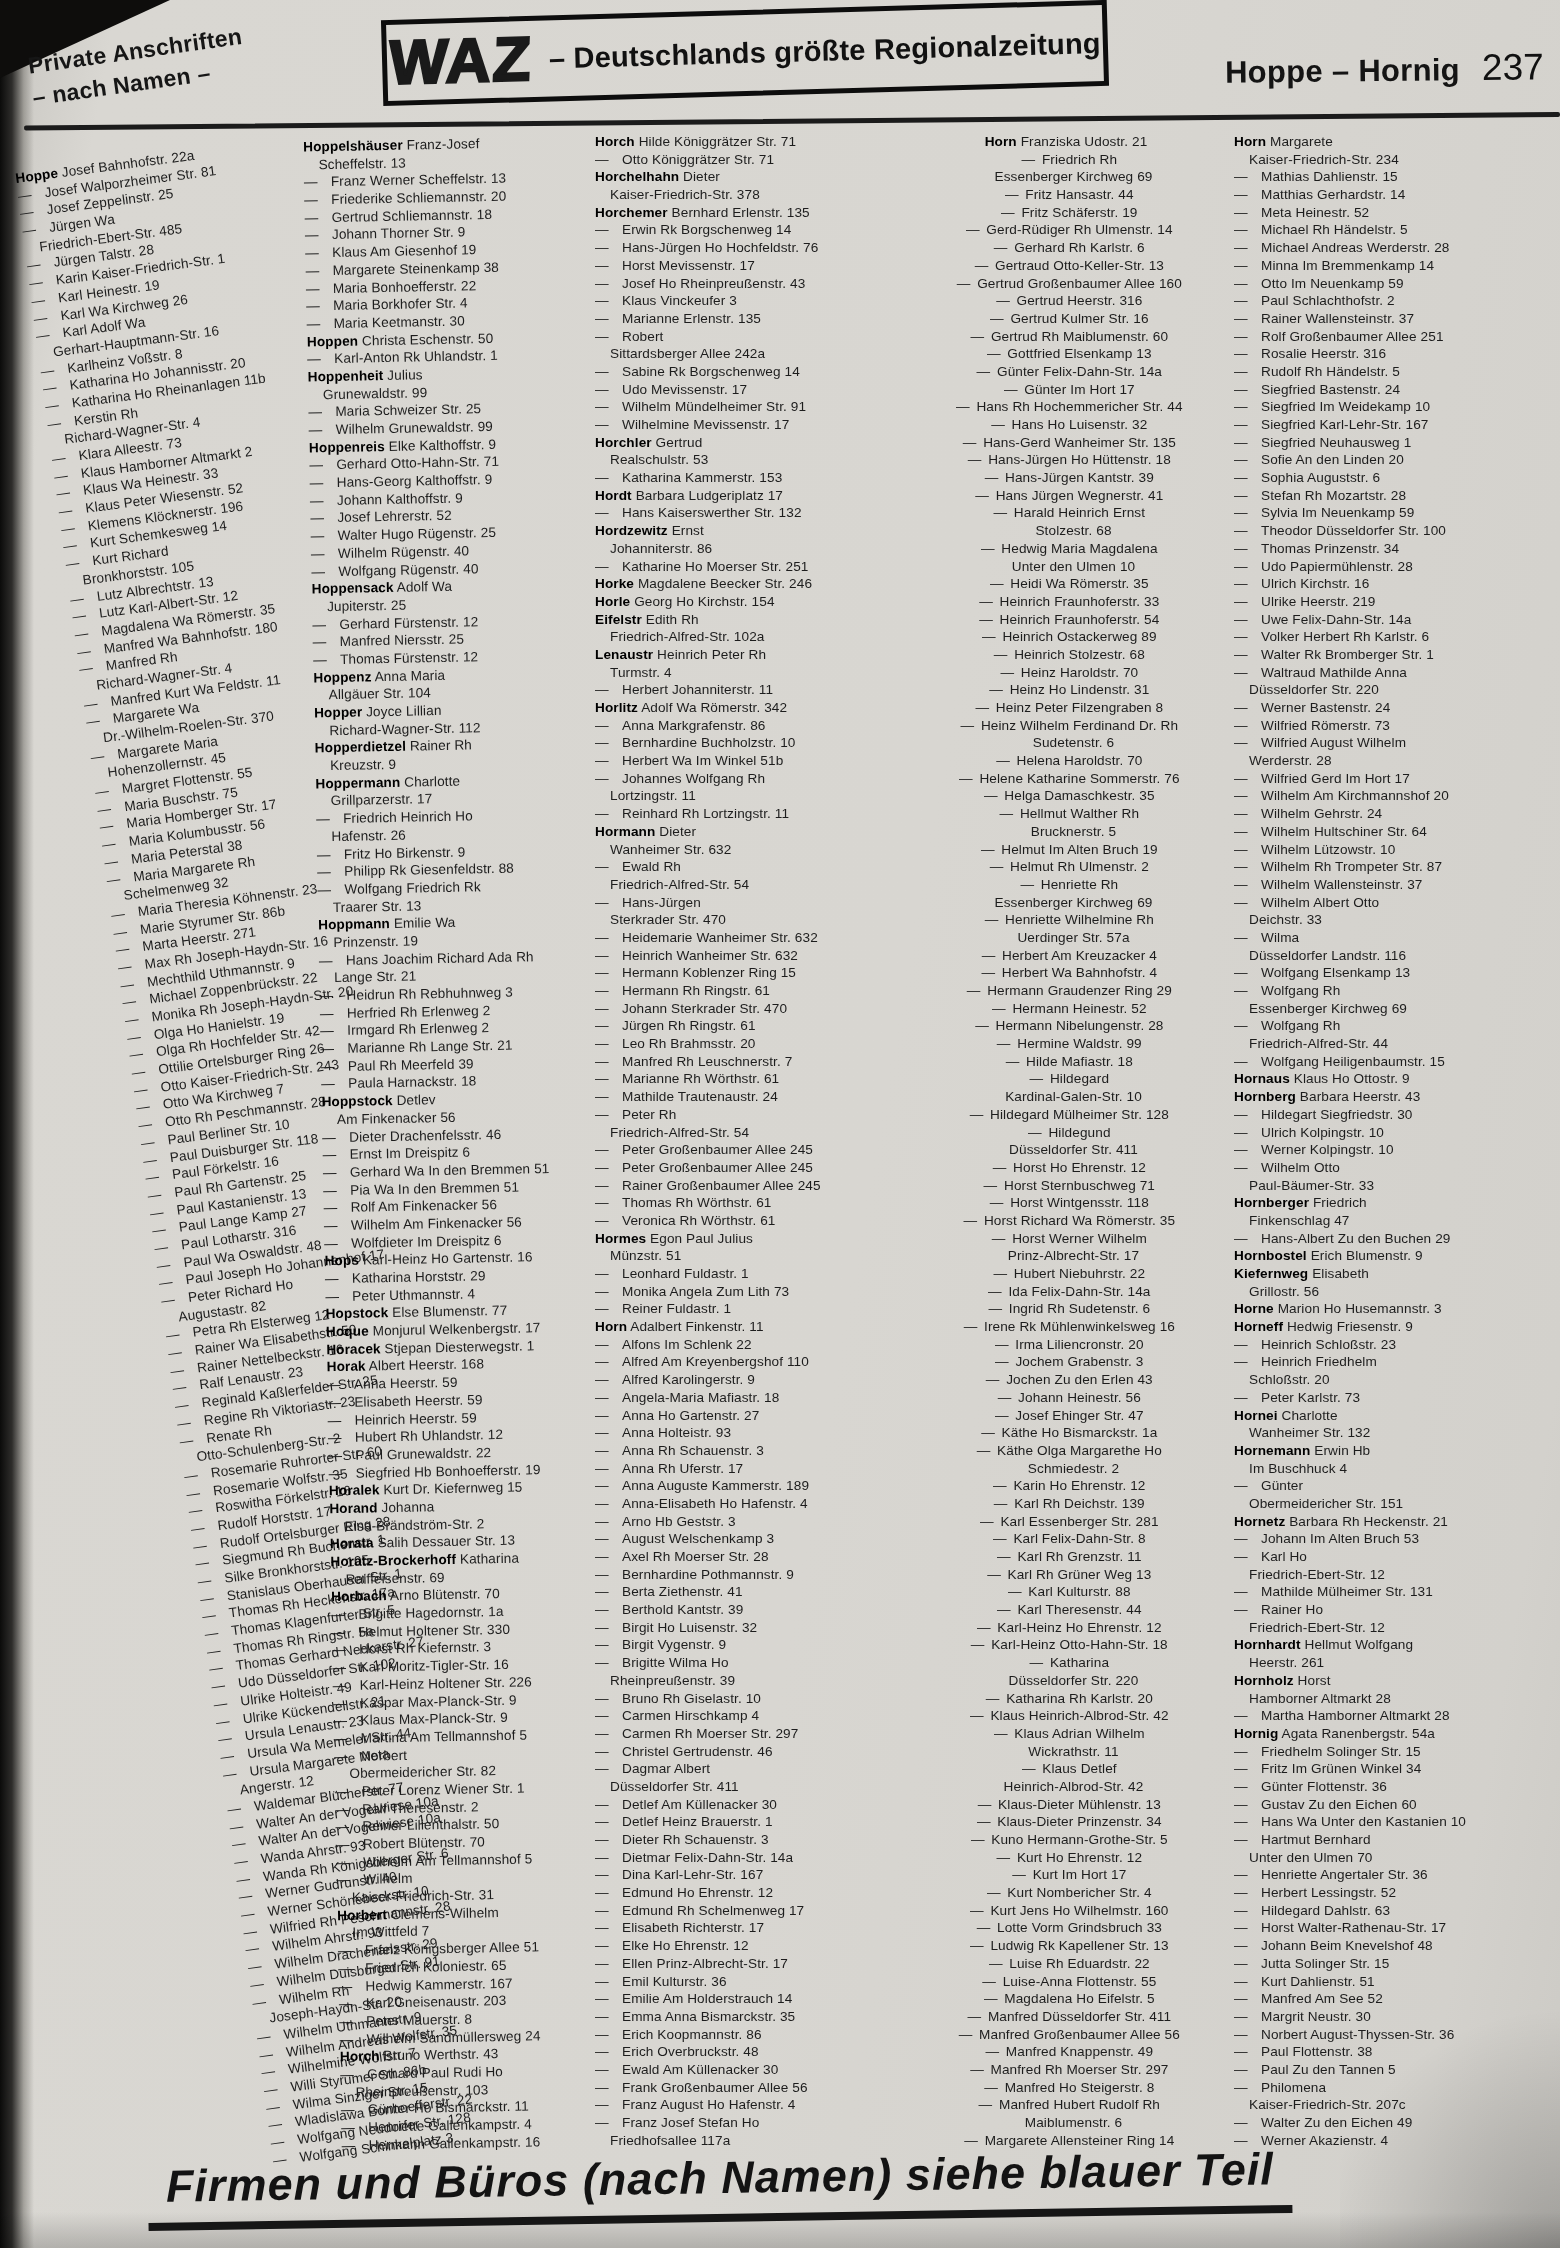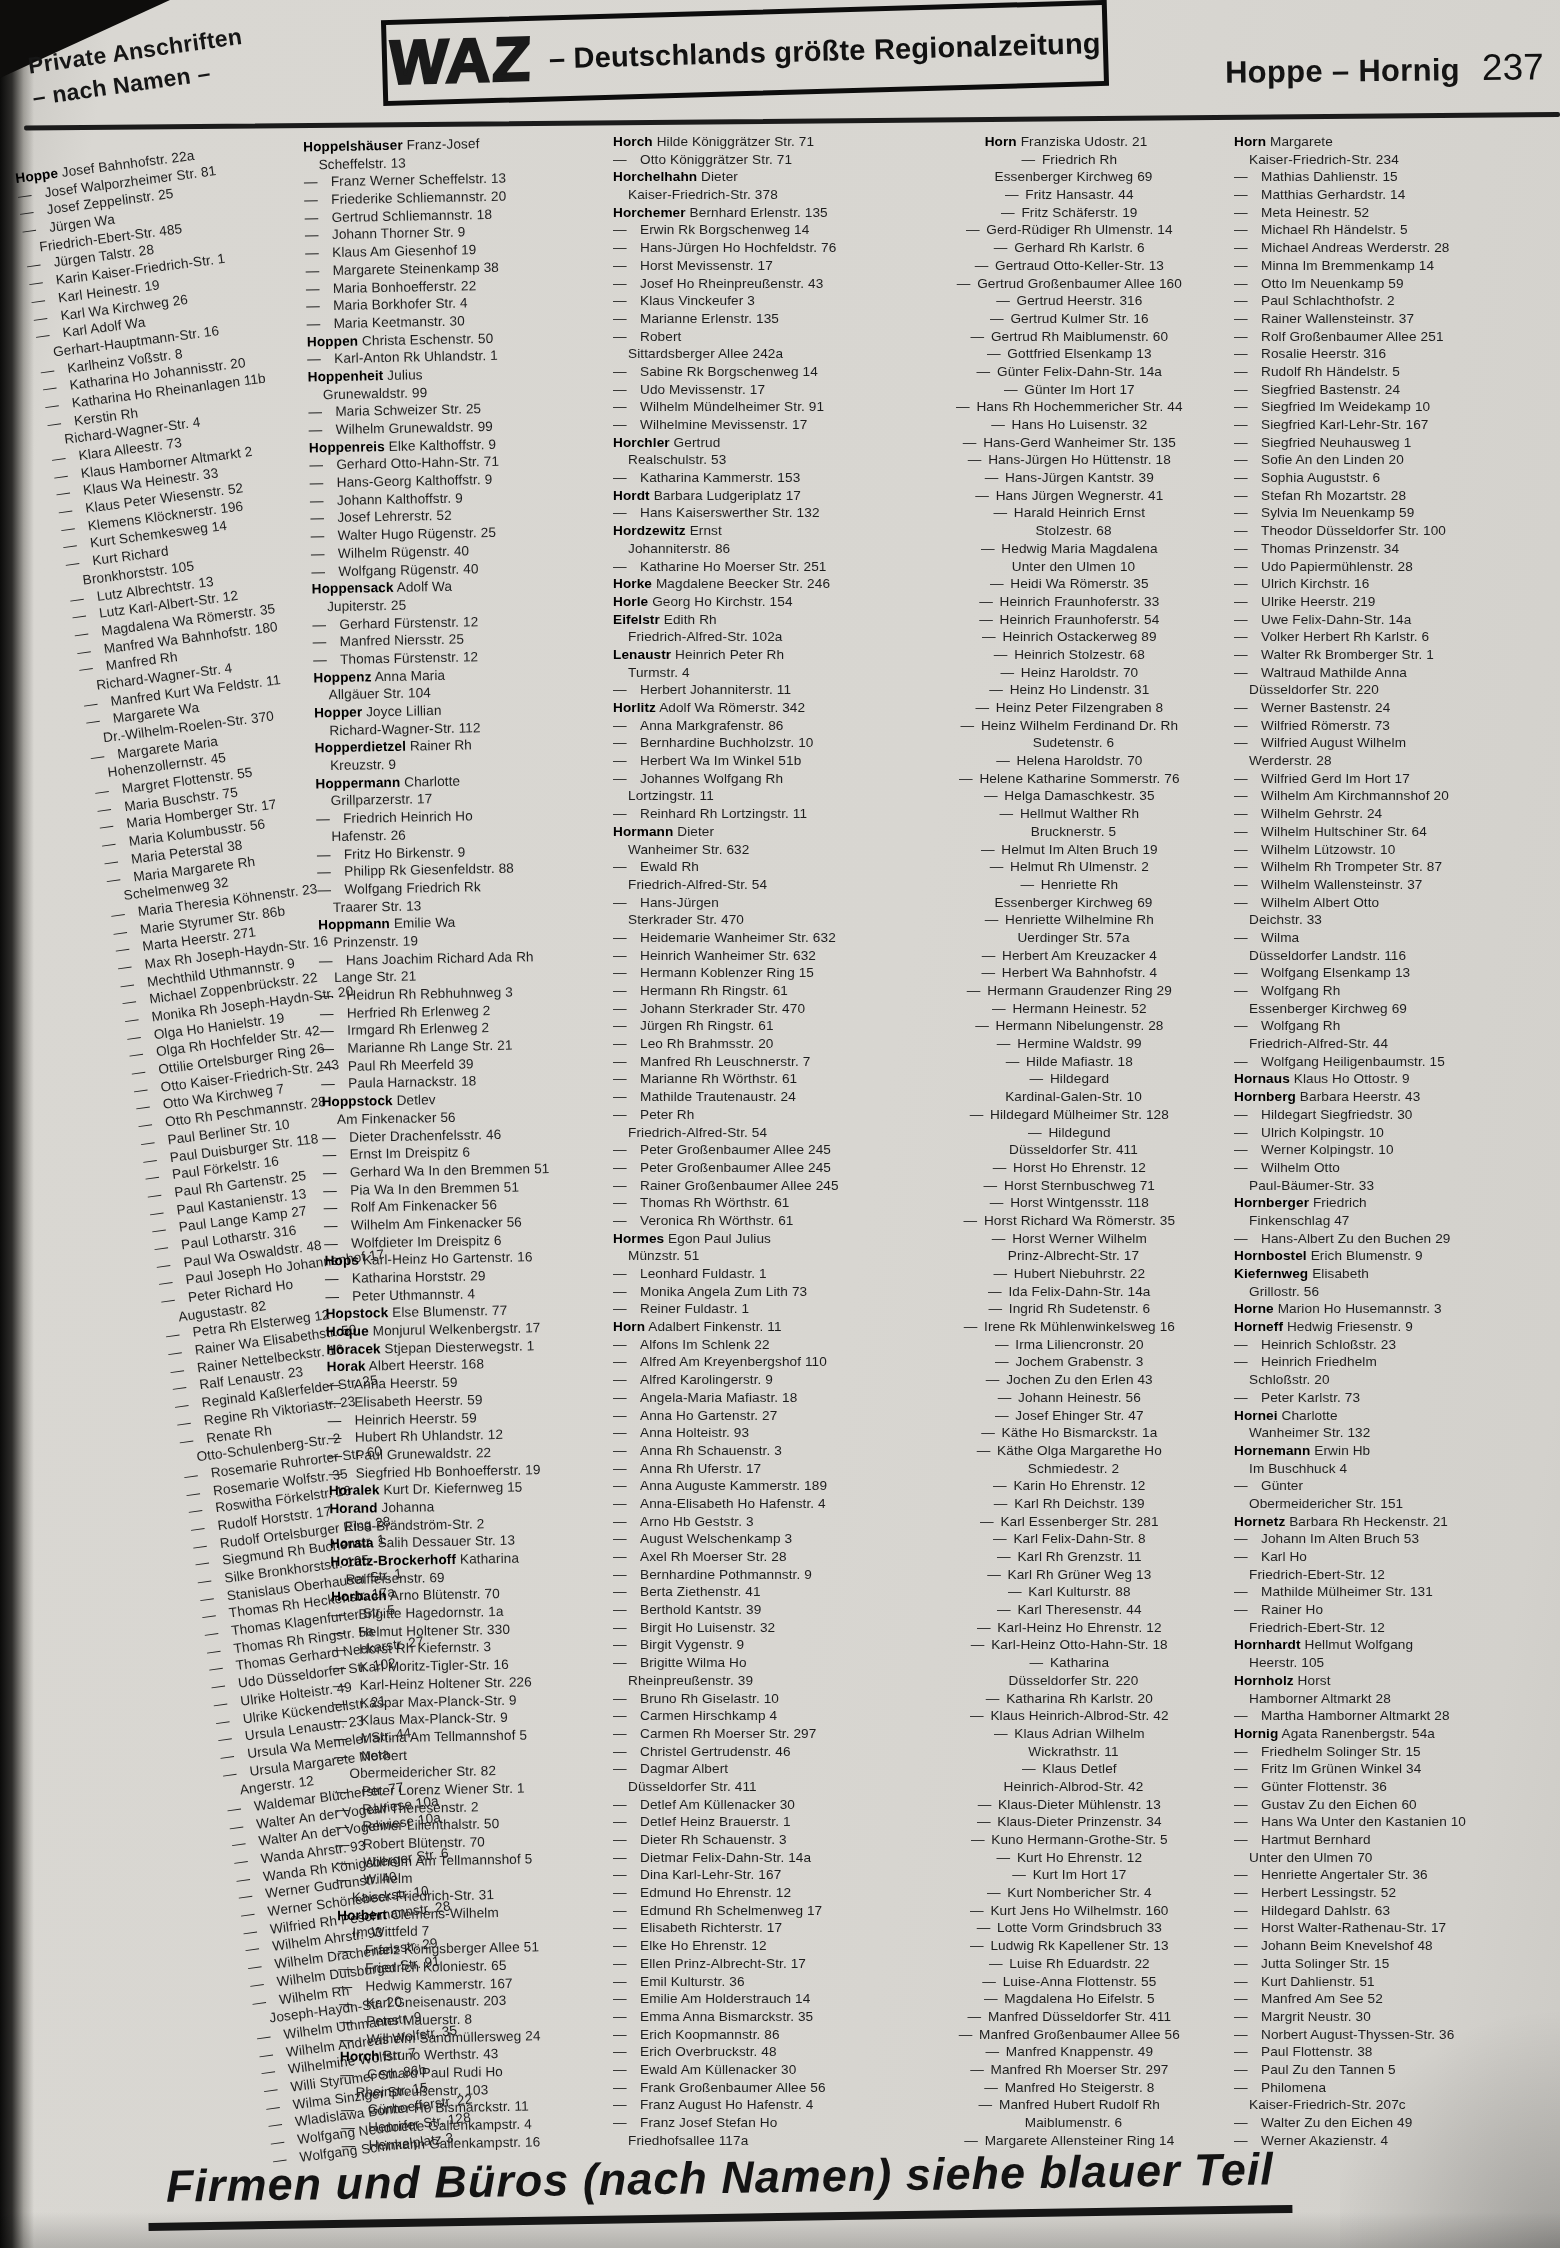--- a/index.html
+++ b/index.html
@@ -56,21 +56,21 @@
   .hpagenum{font-size:37px;font-weight:400;color:#111;}
   .rule{
     position:absolute;left:24px;right:0;top:112px;height:5px;background:#1b1b1b;
     transform:rotate(-.5deg);transform-origin:100% 50%;border-radius:2px;
   }
 
   
   .col{position:absolute;top:133px;width:288px;}
   .col-1{left:12px;transform:rotate(-7.4deg);transform-origin:100% 0;}
   .col-2{left:303px;transform:rotate(-1.1deg);transform-origin:100% 0;}
-  .col-3{left:613px;}
+  .col-3{left:595px;}
   .col-4{left:922px;text-align:center;}
   .col-5{left:1234px;}
   .line{
     height:17.7px;line-height:17.7px;font-size:13.6px;color:#1d1d1d;
     white-space:nowrap;letter-spacing:.1px;
   }
   .line b{font-weight:700;color:#000;}
   .dsh{display:inline-block;width:27px;}
   .cont{padding-left:15px;}
 
@@ -656,21 +656,21 @@
       <div class="line"><span class="dsh">—</span>Günter</div>
       <div class="line cont">Obermeidericher Str. 151</div>
       <div class="line"><b>Hornetz</b> Barbara Rh Heckenstr. 21</div>
       <div class="line"><span class="dsh">—</span>Johann Im Alten Bruch 53</div>
       <div class="line"><span class="dsh">—</span>Karl Ho</div>
       <div class="line cont">Friedrich-Ebert-Str. 12</div>
       <div class="line"><span class="dsh">—</span>Mathilde Mülheimer Str. 131</div>
       <div class="line"><span class="dsh">—</span>Rainer Ho</div>
       <div class="line cont">Friedrich-Ebert-Str. 12</div>
       <div class="line"><b>Hornhardt</b> Hellmut Wolfgang</div>
-      <div class="line cont">Heerstr. 105</div>
+      <div class="line cont">Heerstr. 261</div>
       <div class="line"><b>Hornholz</b> Horst</div>
       <div class="line cont">Hamborner Altmarkt 28</div>
       <div class="line"><span class="dsh">—</span>Martha Hamborner Altmarkt 28</div>
       <div class="line"><b>Hornig</b> Agata Ranenbergstr. 54a</div>
       <div class="line"><span class="dsh">—</span>Friedhelm Solinger Str. 15</div>
       <div class="line"><span class="dsh">—</span>Fritz Im Grünen Winkel 34</div>
       <div class="line"><span class="dsh">—</span>Günter Flottenstr. 36</div>
       <div class="line"><span class="dsh">—</span>Gustav Zu den Eichen 60</div>
       <div class="line"><span class="dsh">—</span>Hans Wa Unter den Kastanien 10</div>
       <div class="line"><span class="dsh">—</span>Hartmut Bernhard</div>

